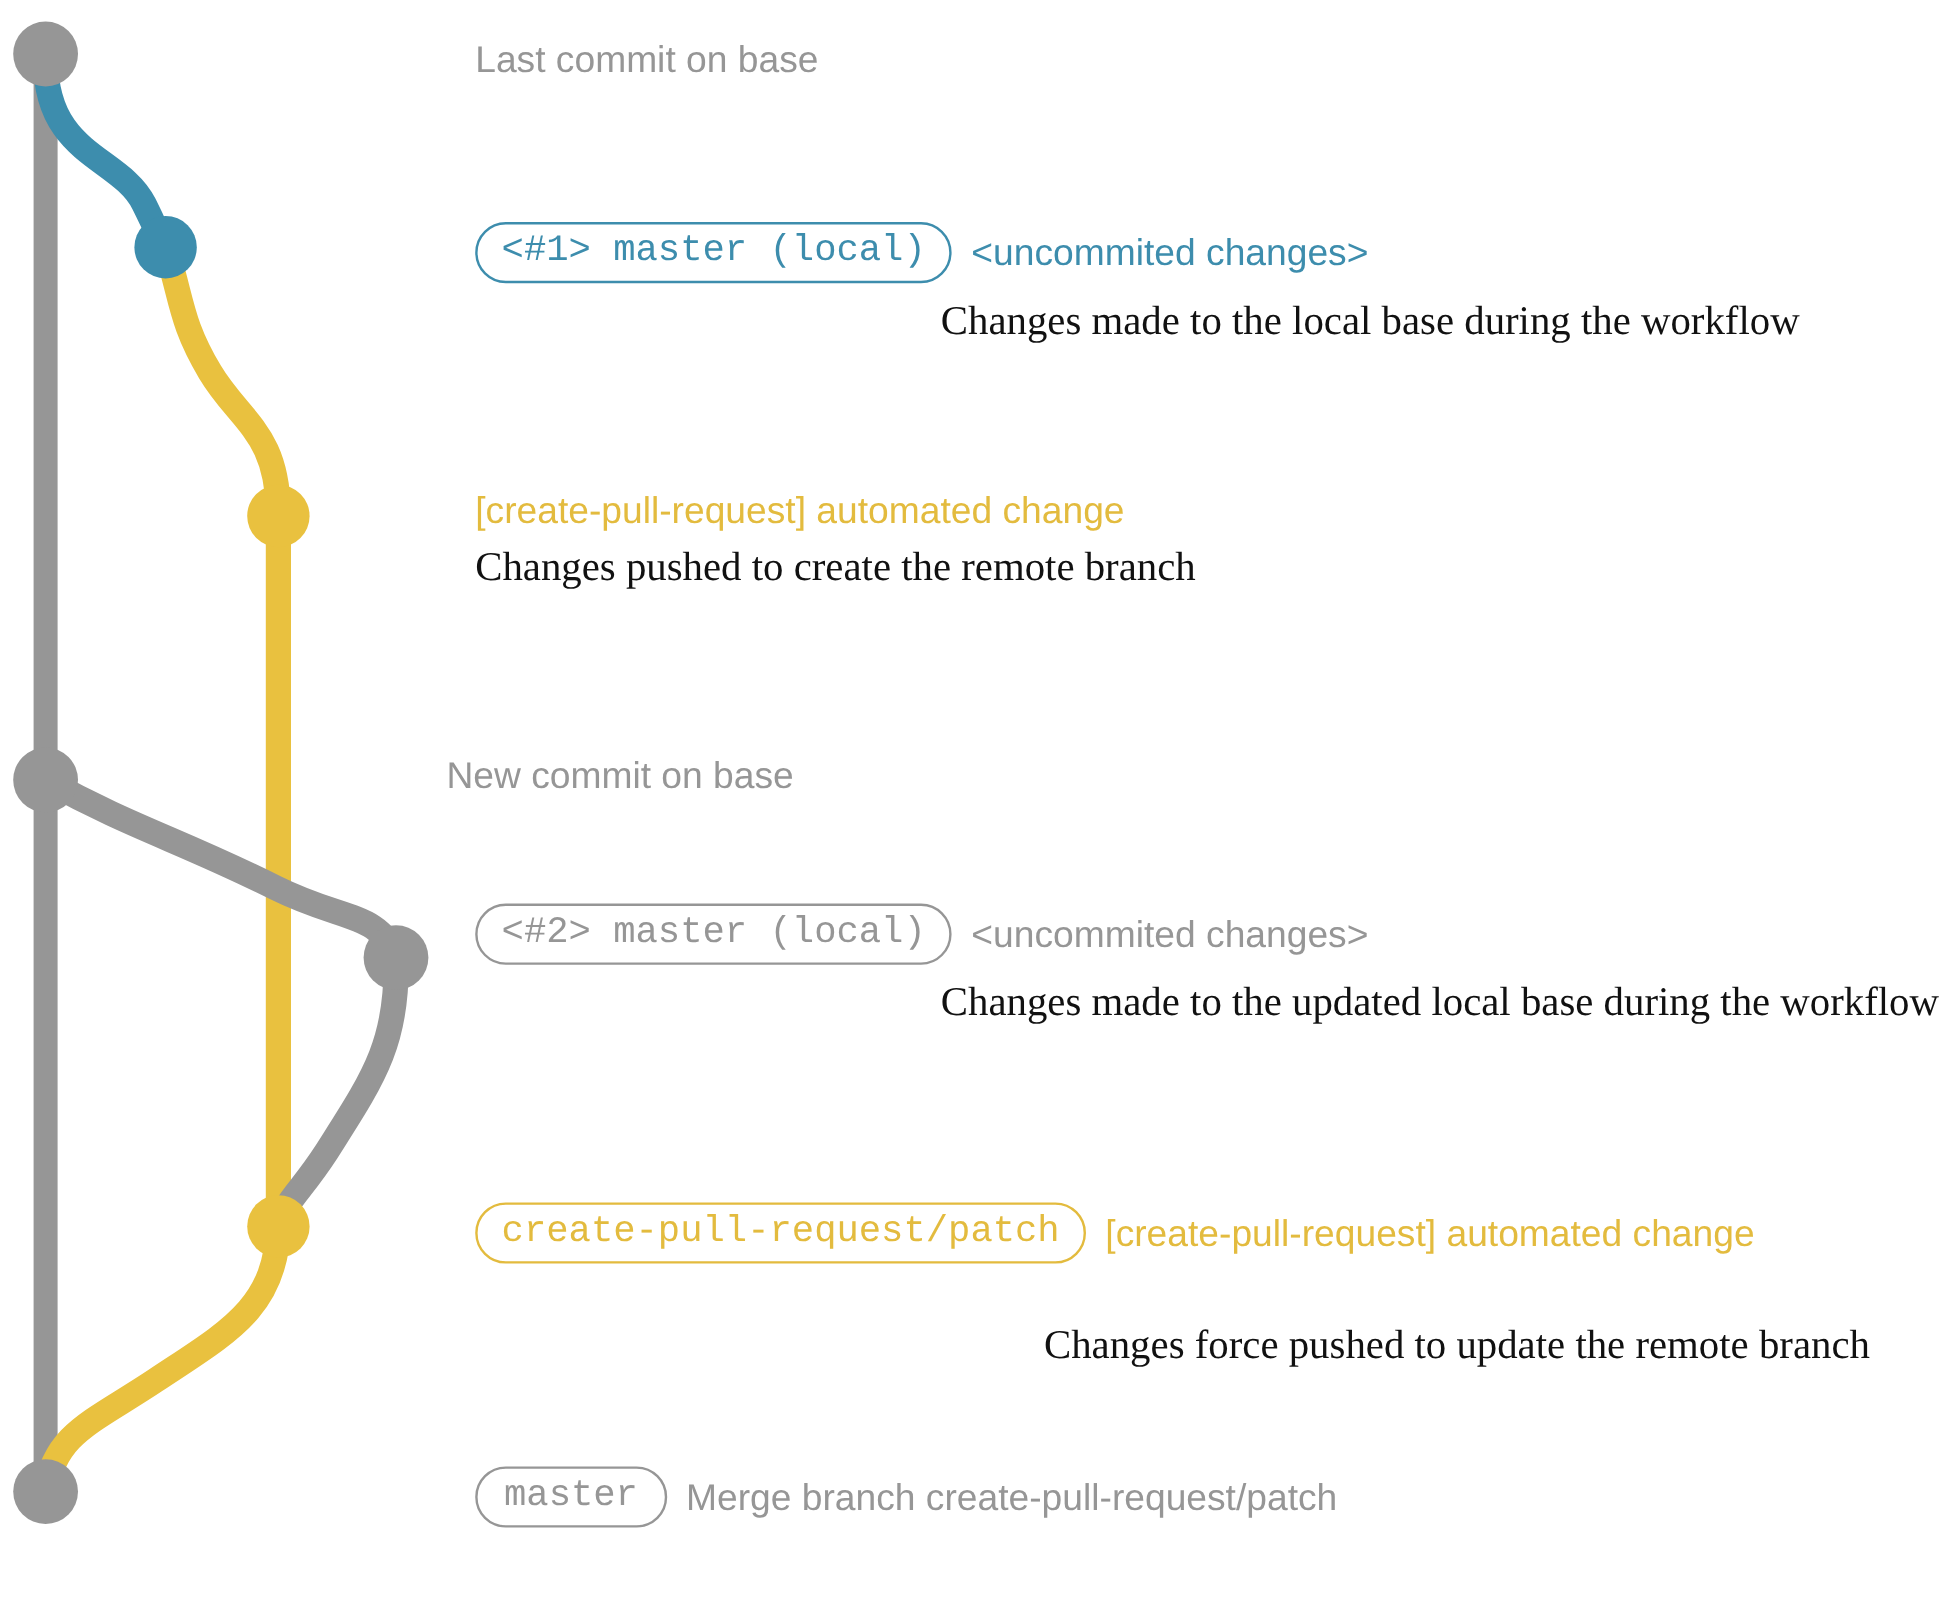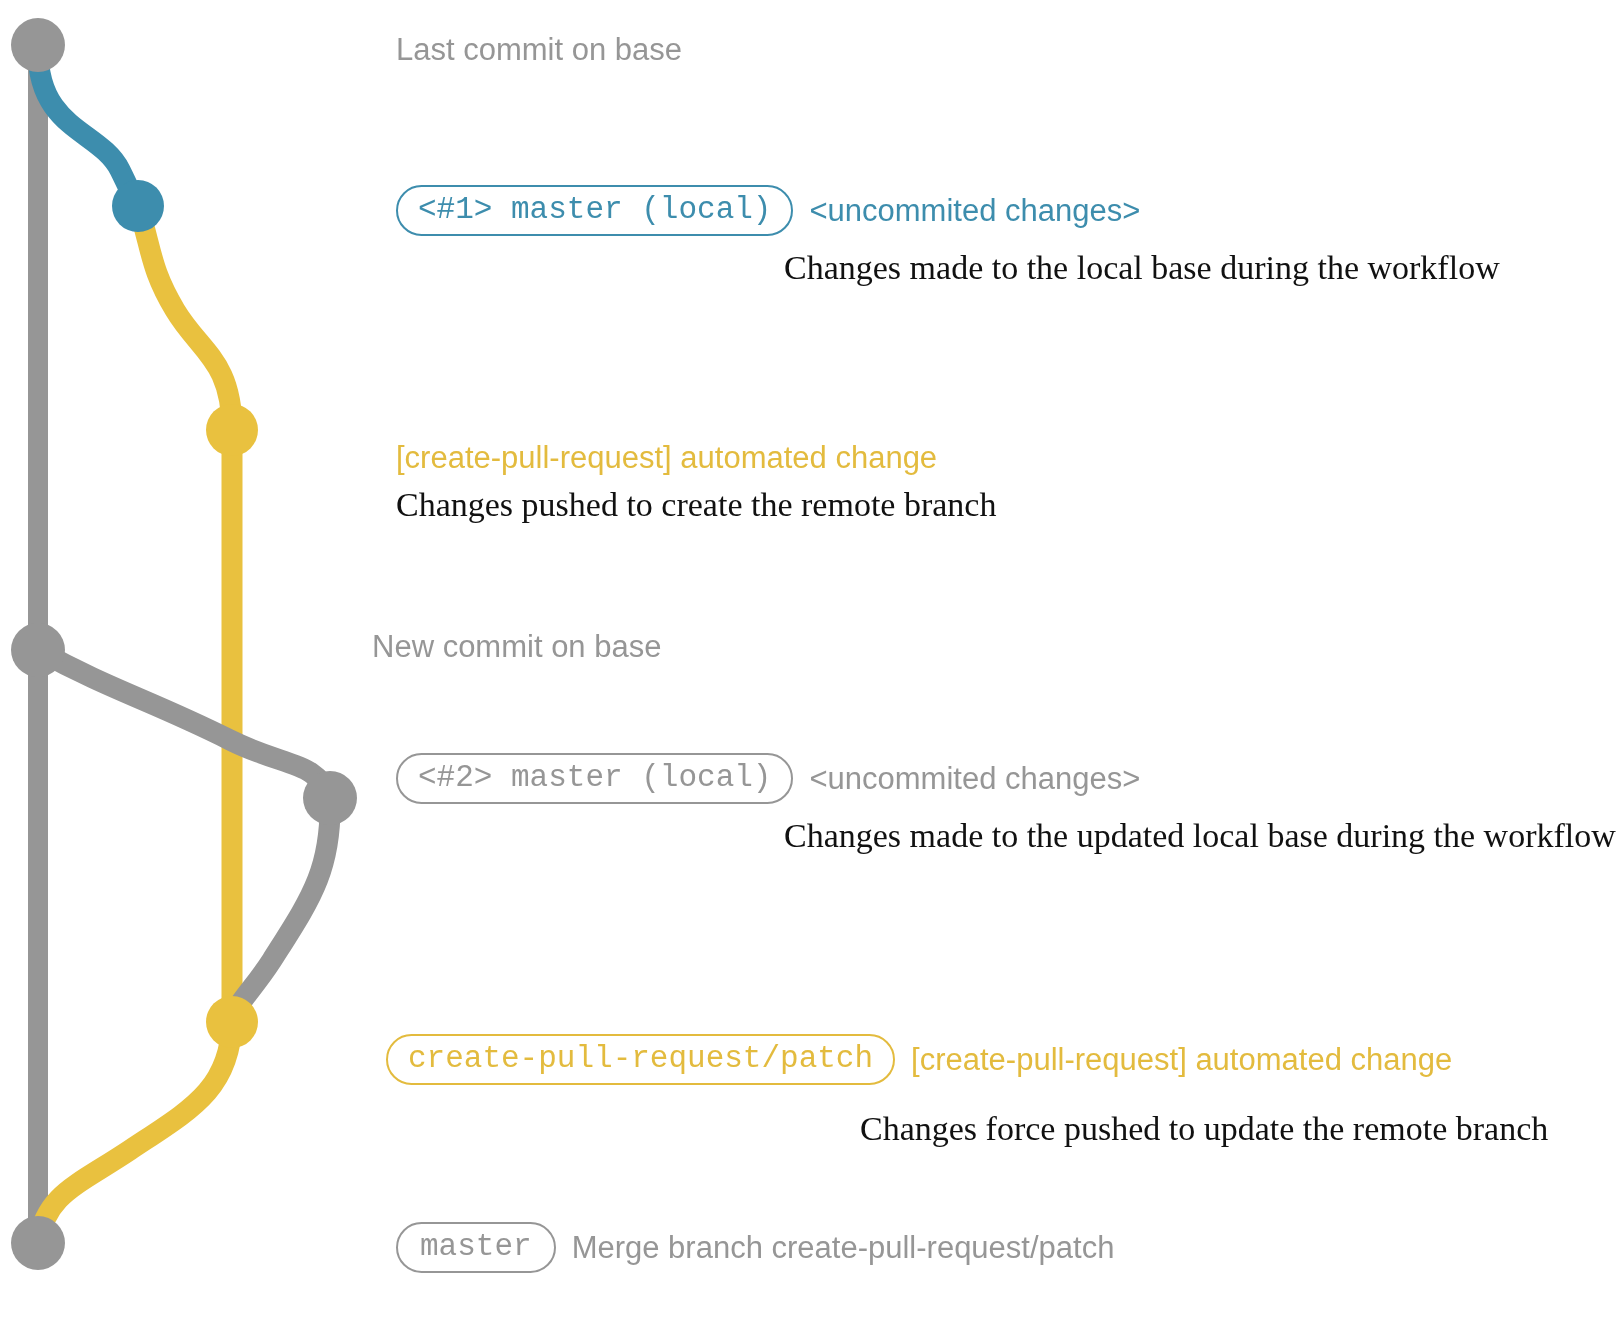--- a/index.html
+++ b/index.html
@@ -75,29 +75,29 @@
     font-family: Liberation Serif, serif;
     font-size: 34px;
     line-height: 1.15;
     color: #111111;
     white-space: nowrap;
     margin-top: 12px;
   }
 
   .c-gray  { color: #969696; }
   .c-blue  { color: #3d8dad; }
-  .c-gold  { color: #e3bb3e; margin-top: 32px; }
+  .c-gold  { color: #e3bb3e; }
 
   
   #entry-last-commit      { left: 396px; top: 34px; }
   #entry-pr1              { left: 396px; top: 185px; }
   #entry-automated1       { left: 396px; top: 410px; }
   #entry-new-commit       { left: 372px; top: 631px; }
   #entry-pr2              { left: 396px; top: 753px; }
-  #entry-automated2       { left: 386px; top: 1002px; }
+  #entry-automated2       { left: 396px; top: 1002px; gap: 25px; }
   #entry-master           { left: 396px; top: 1222px; }
 
   #entry-pr1 .desc        { margin-left: 388px; }
   #entry-pr2 .desc        { margin-left: 388px; }
   #entry-automated1 .desc { }
   #entry-automated2 .desc { margin-left: 474px; margin-top: 24px; }
 
   #entry-master .badge    { padding: 7px 22px 9px 22px; }
 </style>
 </head>

